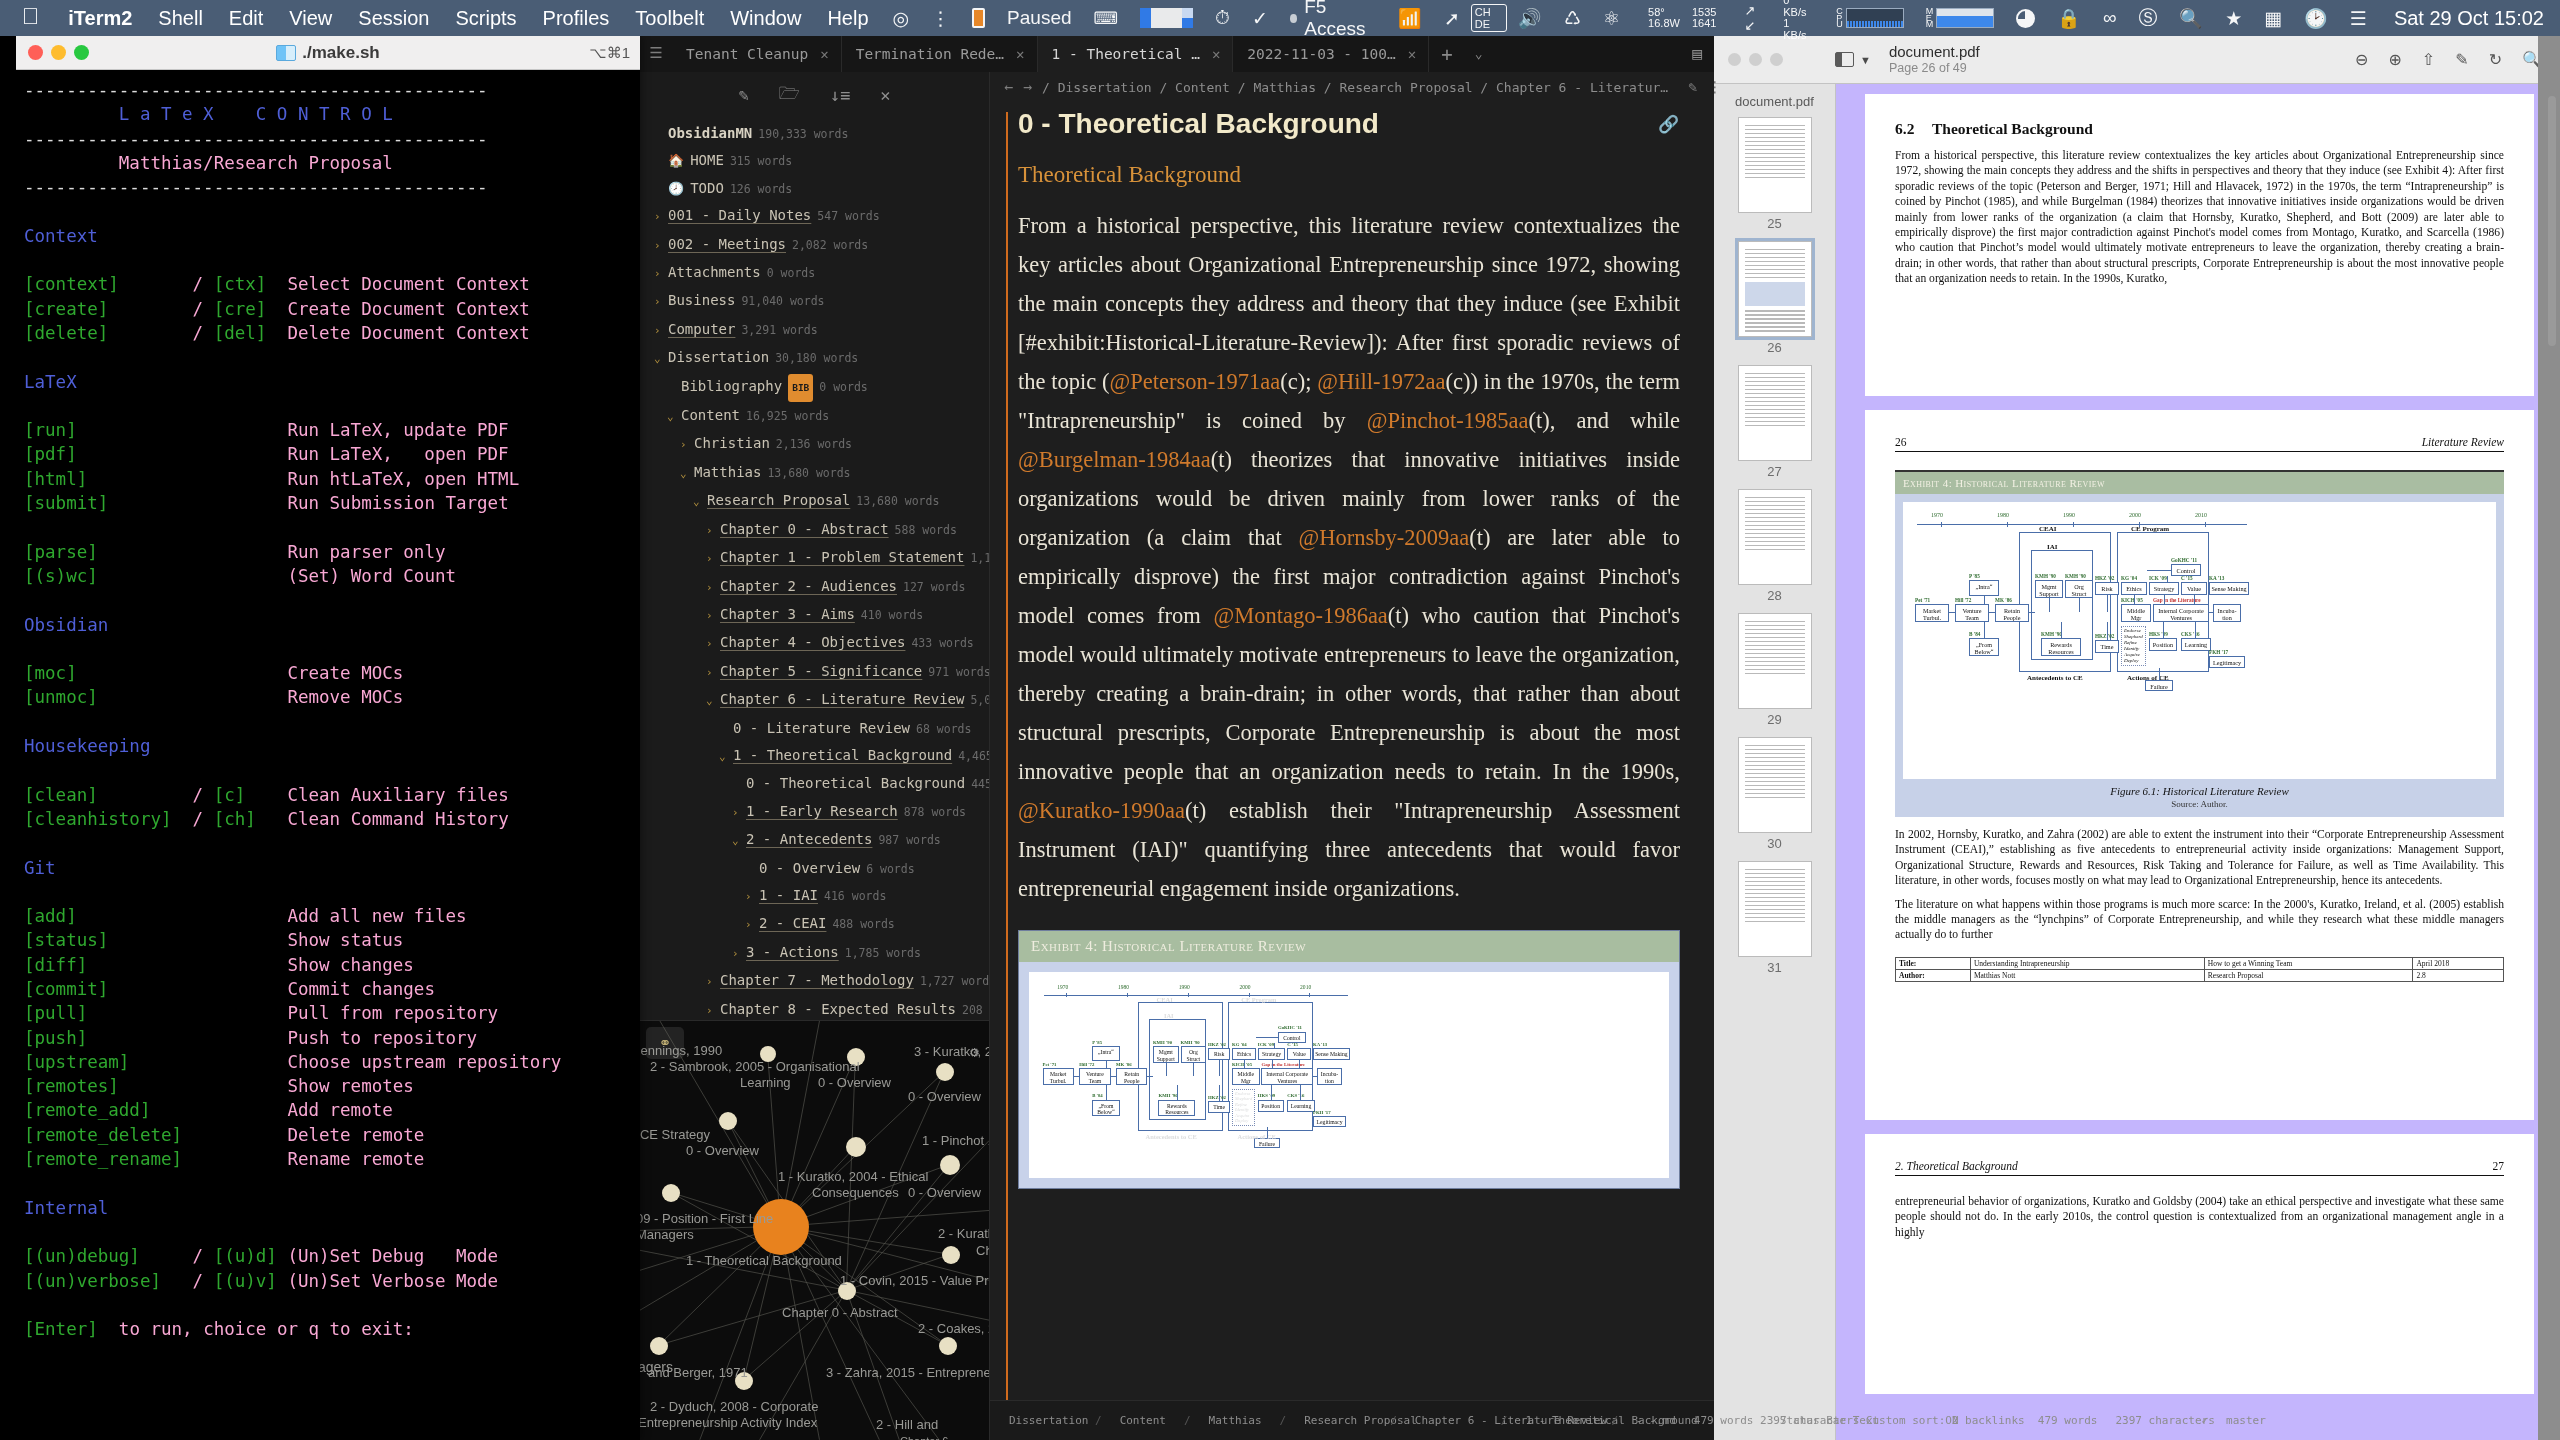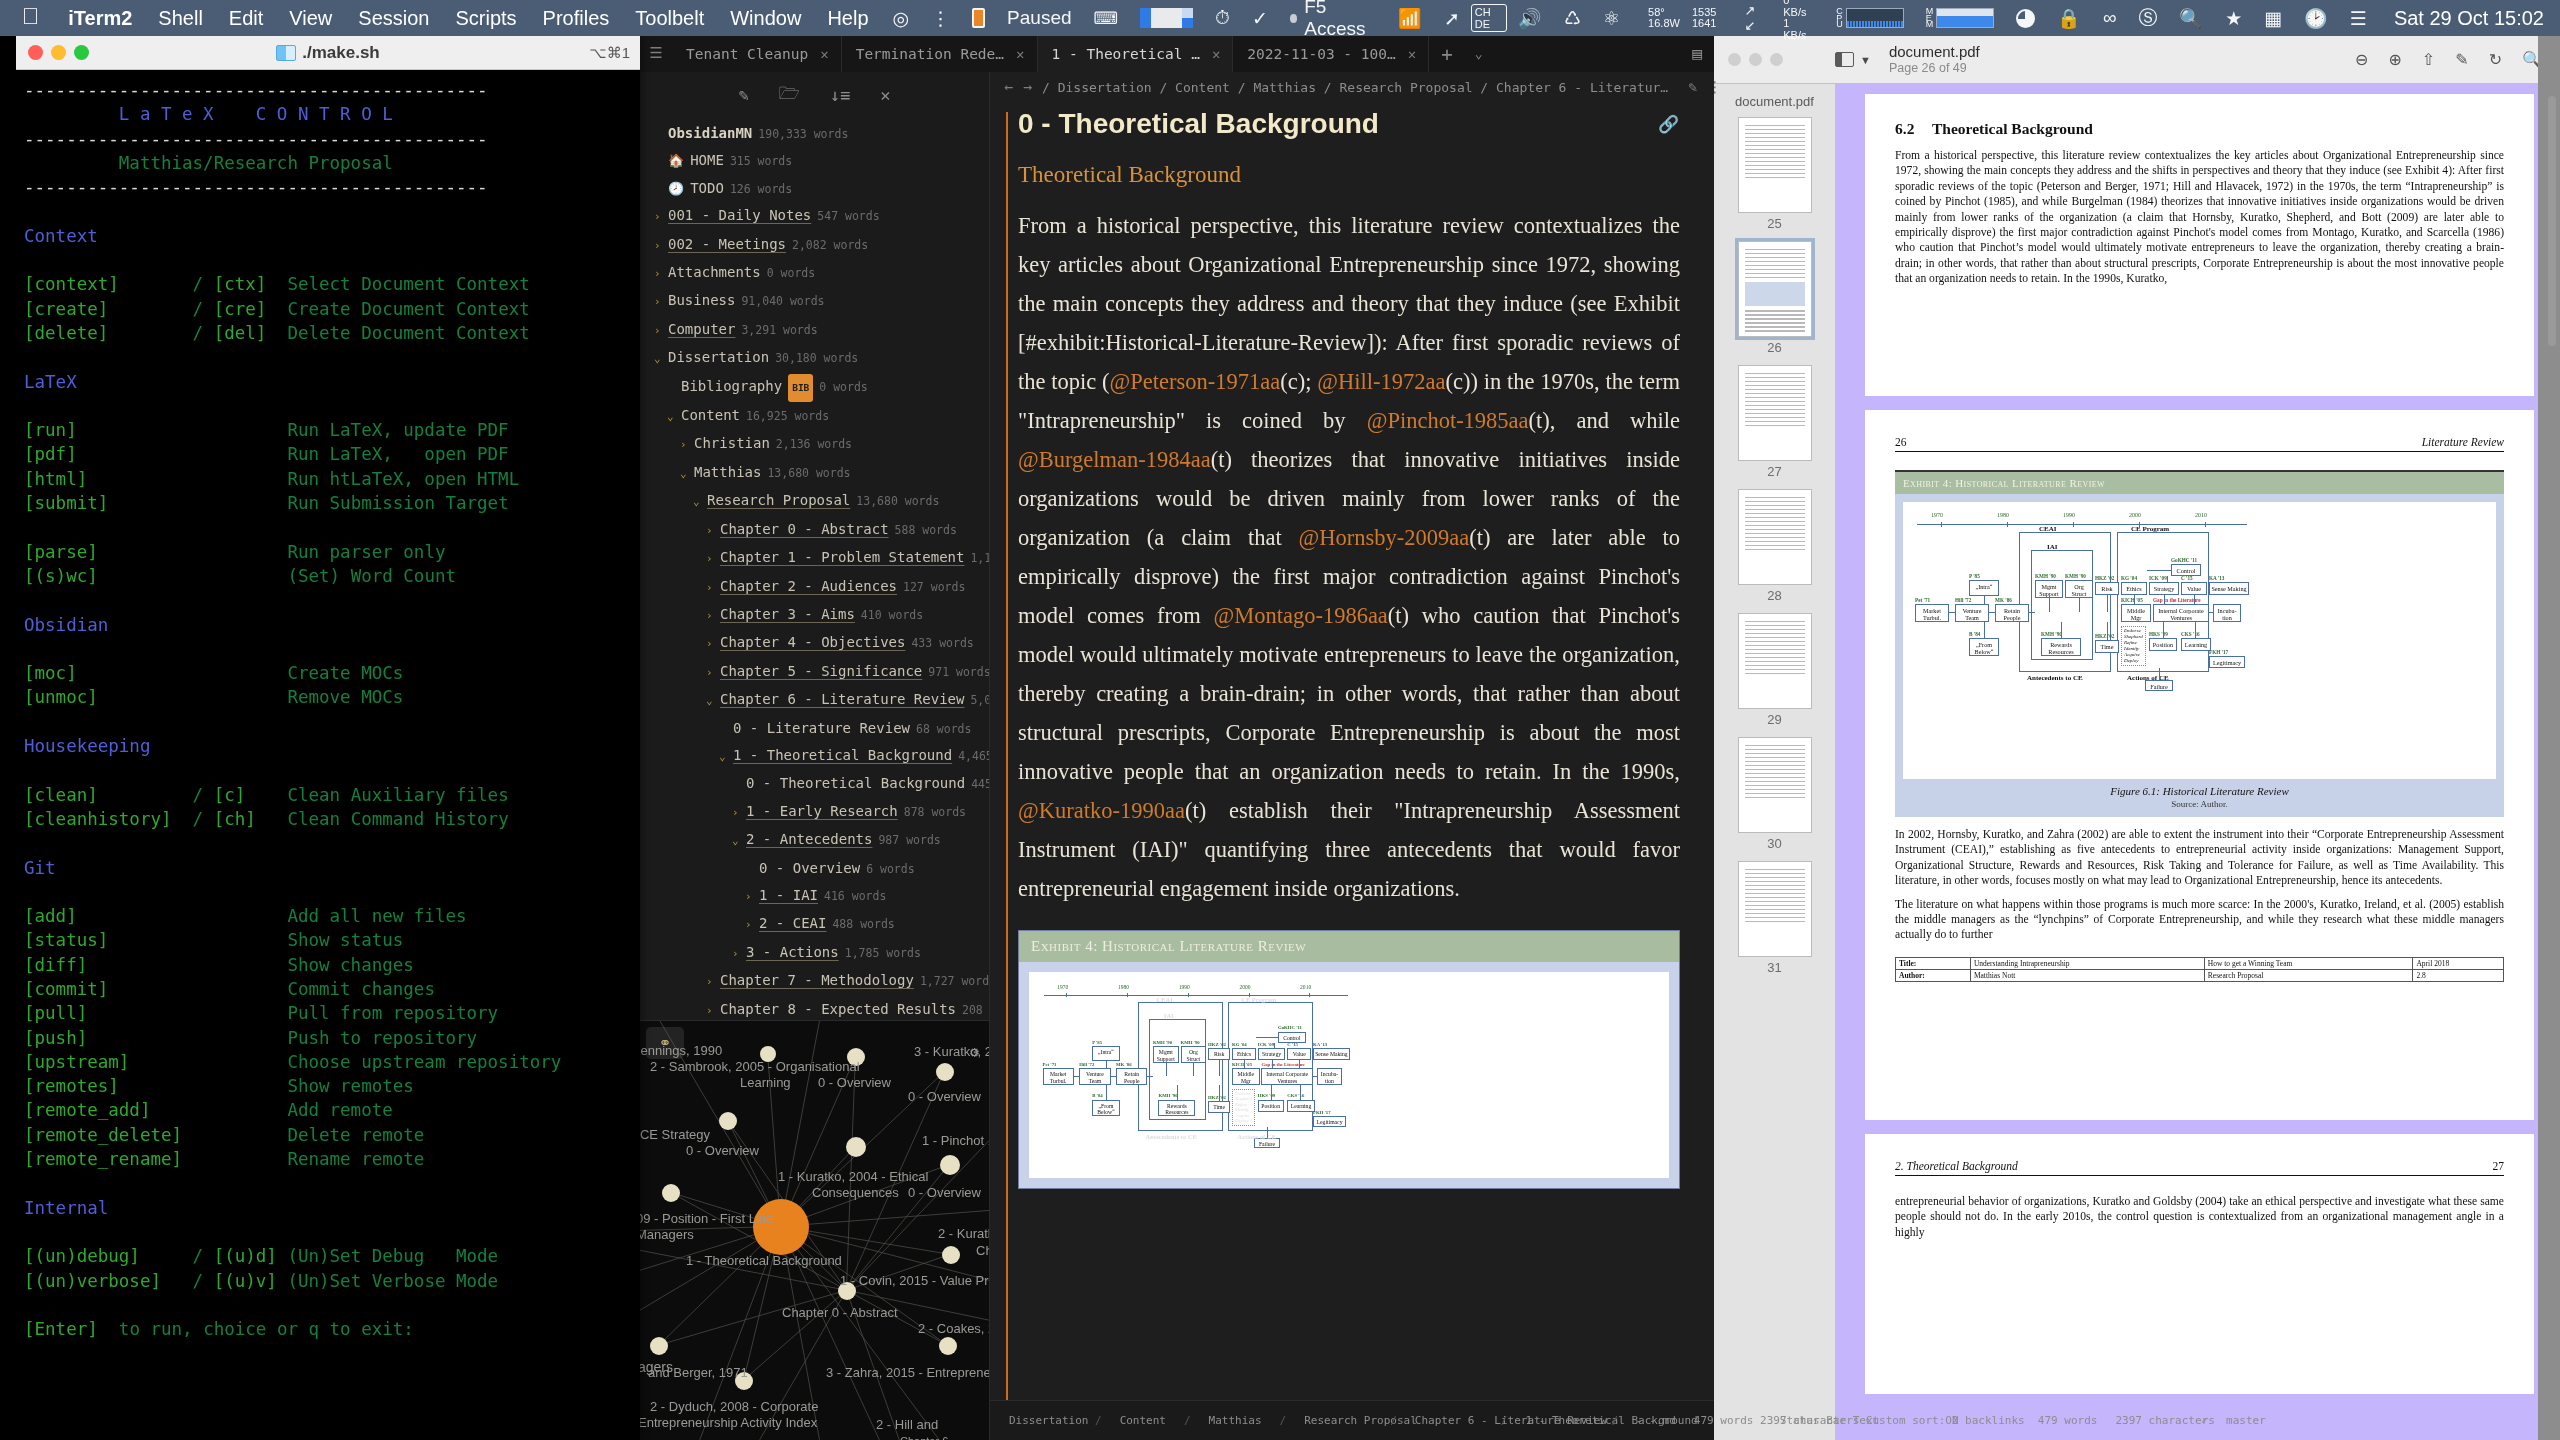--- a/index.html
+++ b/index.html
@@ -76,21 +76,21 @@
     height: calc(100% - 34px);
     background:#000; color:#d6d6d6;
     font-family:"DejaVu Sans Mono","Liberation Mono",monospace;
     font-size:17.5px; line-height:24.3px;
     padding: 8px 0 0 8px;
     white-space:pre;
     overflow:hidden;
   }
   .t-blue   { color:#4f5fd7; }
   .t-green  { color:#2fa82f; }
-  .t-white  { color:#15803d; }
+  .t-white  { color:#f9a8d4; }
   .t-dash   { color:#dcdcdc; }
 
   
   #obsidian {
     position:absolute; left:640px; top:36px; width:1074px; height:1404px;
     background:#1e1e1e; z-index:50; color:#dcddde;
     display:flex; flex-direction:column;
     font-family:"DejaVu Sans Mono","Liberation Mono",monospace;
   }
   #obs-topbar { height:36px; display:flex; align-items:stretch; background:#1a1a1a; }

